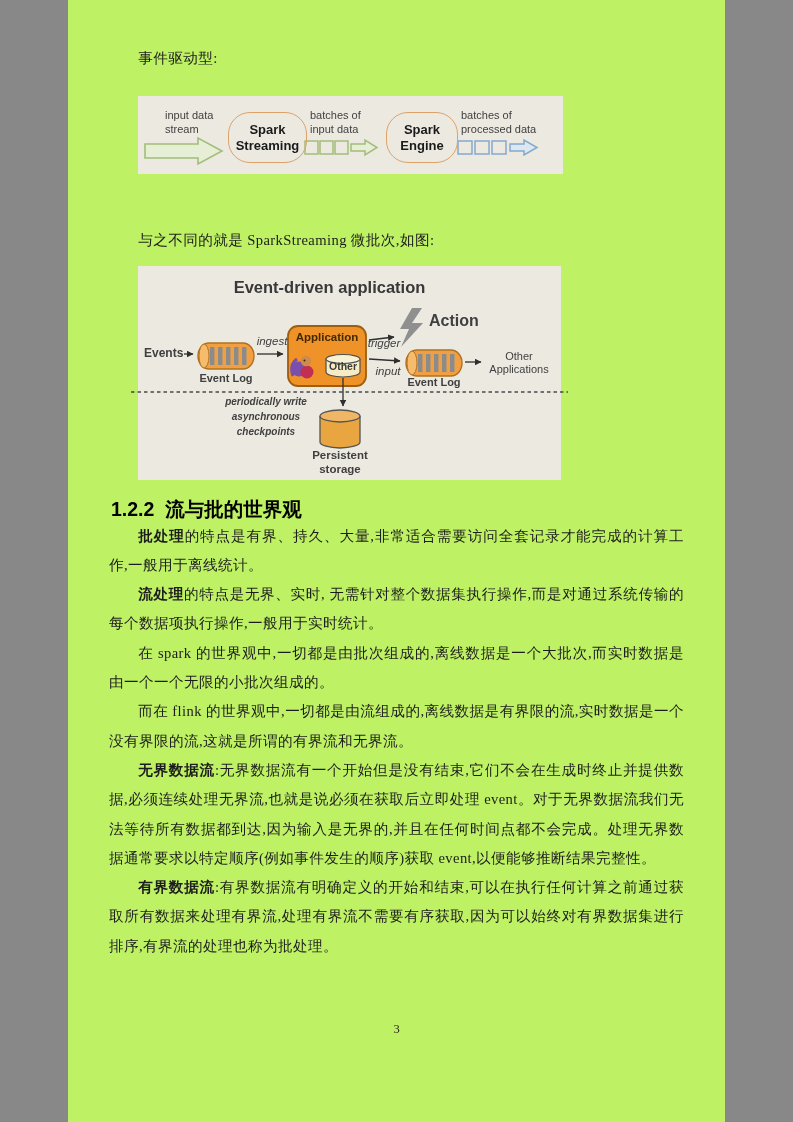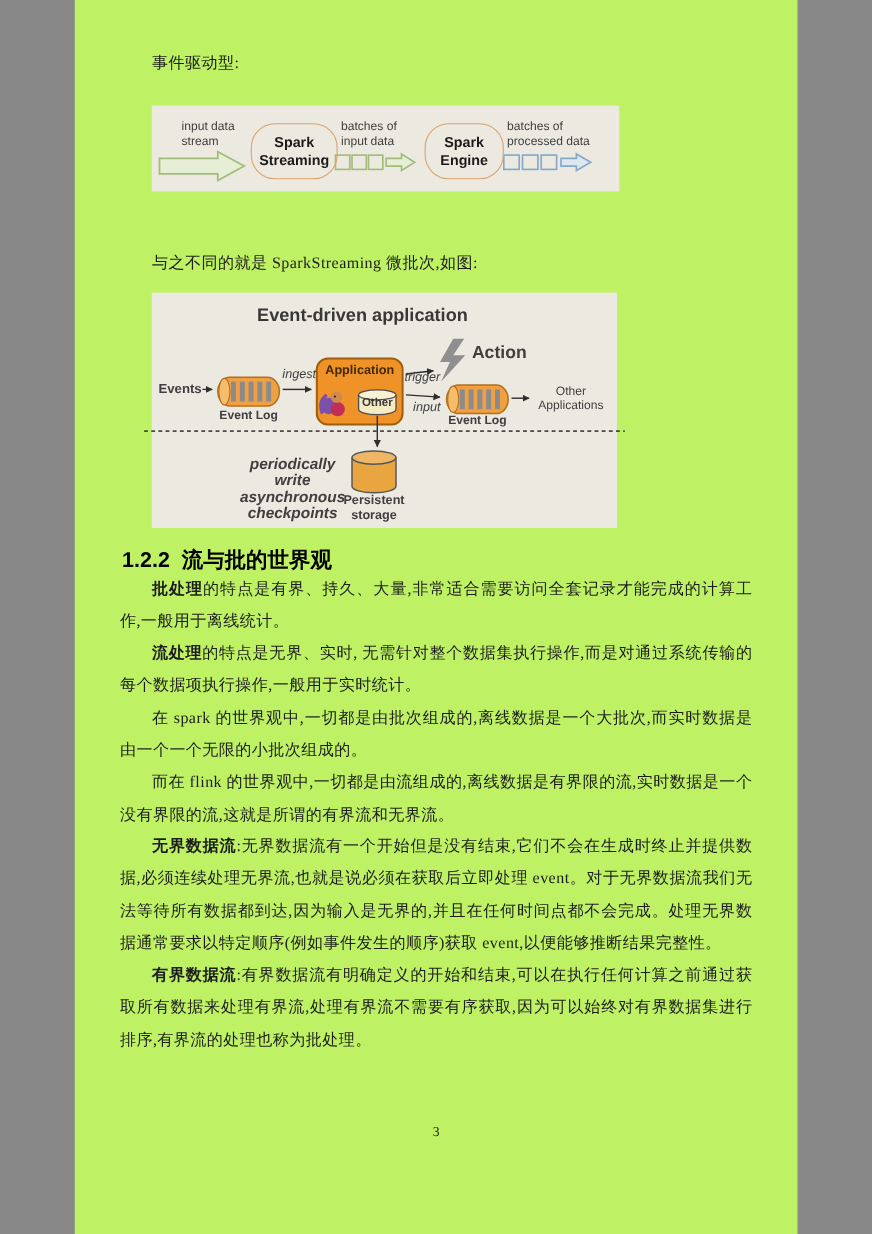--- a/index.html
+++ b/index.html
@@ -193,21 +193,21 @@
       <div class="dlabel it ctr" style="left:112px;top:69px;width:44px;font-size:11.5px;">ingest</div>
       <div class="dlabel bold ctr" style="left:58px;top:106px;width:60px;">Event Log</div>
       <div class="dlabel bold ctr" style="left:150px;top:65px;width:78px;font-size:11.5px;color:#432800;">Application</div>
       <div class="dlabel bold ctr" style="left:188px;top:94px;width:34px;font-size:10.5px;color:#3a3a3a;">Other</div>
       <div class="dlabel it ctr" style="left:224px;top:52px;width:44px;font-size:11.5px;margin-top:19px;">trigger</div>
       <div class="dlabel semib" style="left:291px;top:48px;width:50px;font-size:16px;">Action</div>
       <div class="dlabel it ctr" style="left:228px;top:99px;width:44px;font-size:11.5px;">input</div>
       <div class="dlabel bold ctr" style="left:266px;top:110px;width:60px;">Event Log</div>
       <div class="dlabel pre ctr" style="left:346px;top:84px;width:70px;">Other
 Applications</div>
-      <div class="dlabel it semib pre ctr" style="left:78px;top:148px;width:100px;font-size:14px;line-height:15px;">periodically write
+      <div class="dlabel it semib pre ctr" style="left:78px;top:128px;width:100px;font-size:10px;line-height:15px;">periodically write
 asynchronous
 checkpoints</div>
       <div class="dlabel bold pre ctr" style="left:172px;top:182px;width:60px;font-size:11.5px;line-height:14px;">Persistent
 storage</div>
     </figure>
 
     <h2 class="heading">1.2.2  流与批的世界观</h2>
 
     <p class="para first-gap"><b>批处理</b><span>的特点是有界、持久、大量,非常适合需要访问全套记录才能完成的计算工作,一般用于离线统计。</span></p>
     <p class="para"><b>流处理</b><span>的特点是无界、实时, 无需针对整个数据集执行操作,而是对通过系统传输的每个数据项执行操作,一般用于实时统计。</span></p>

